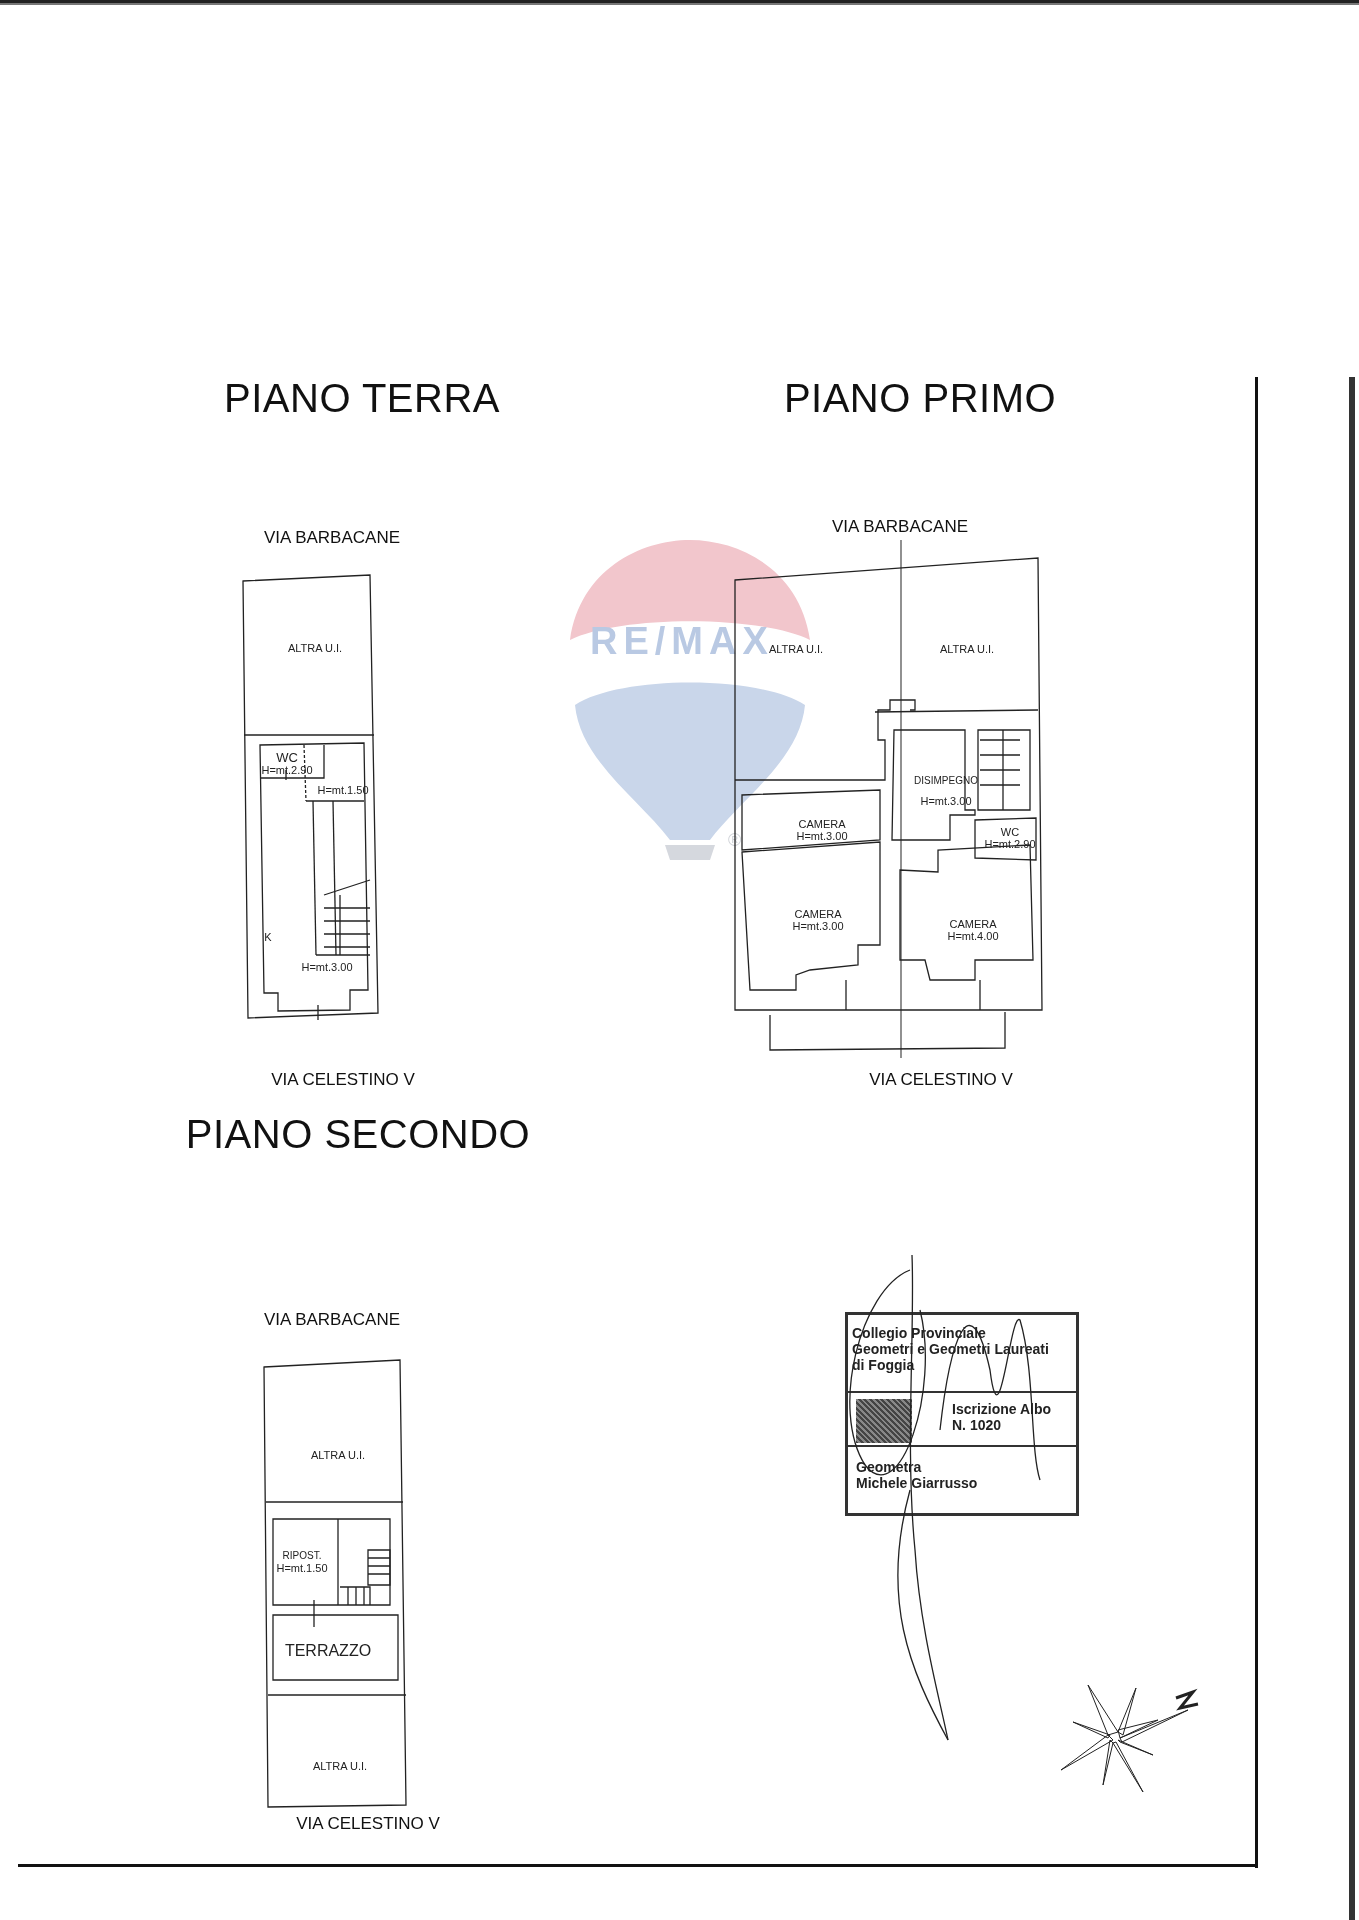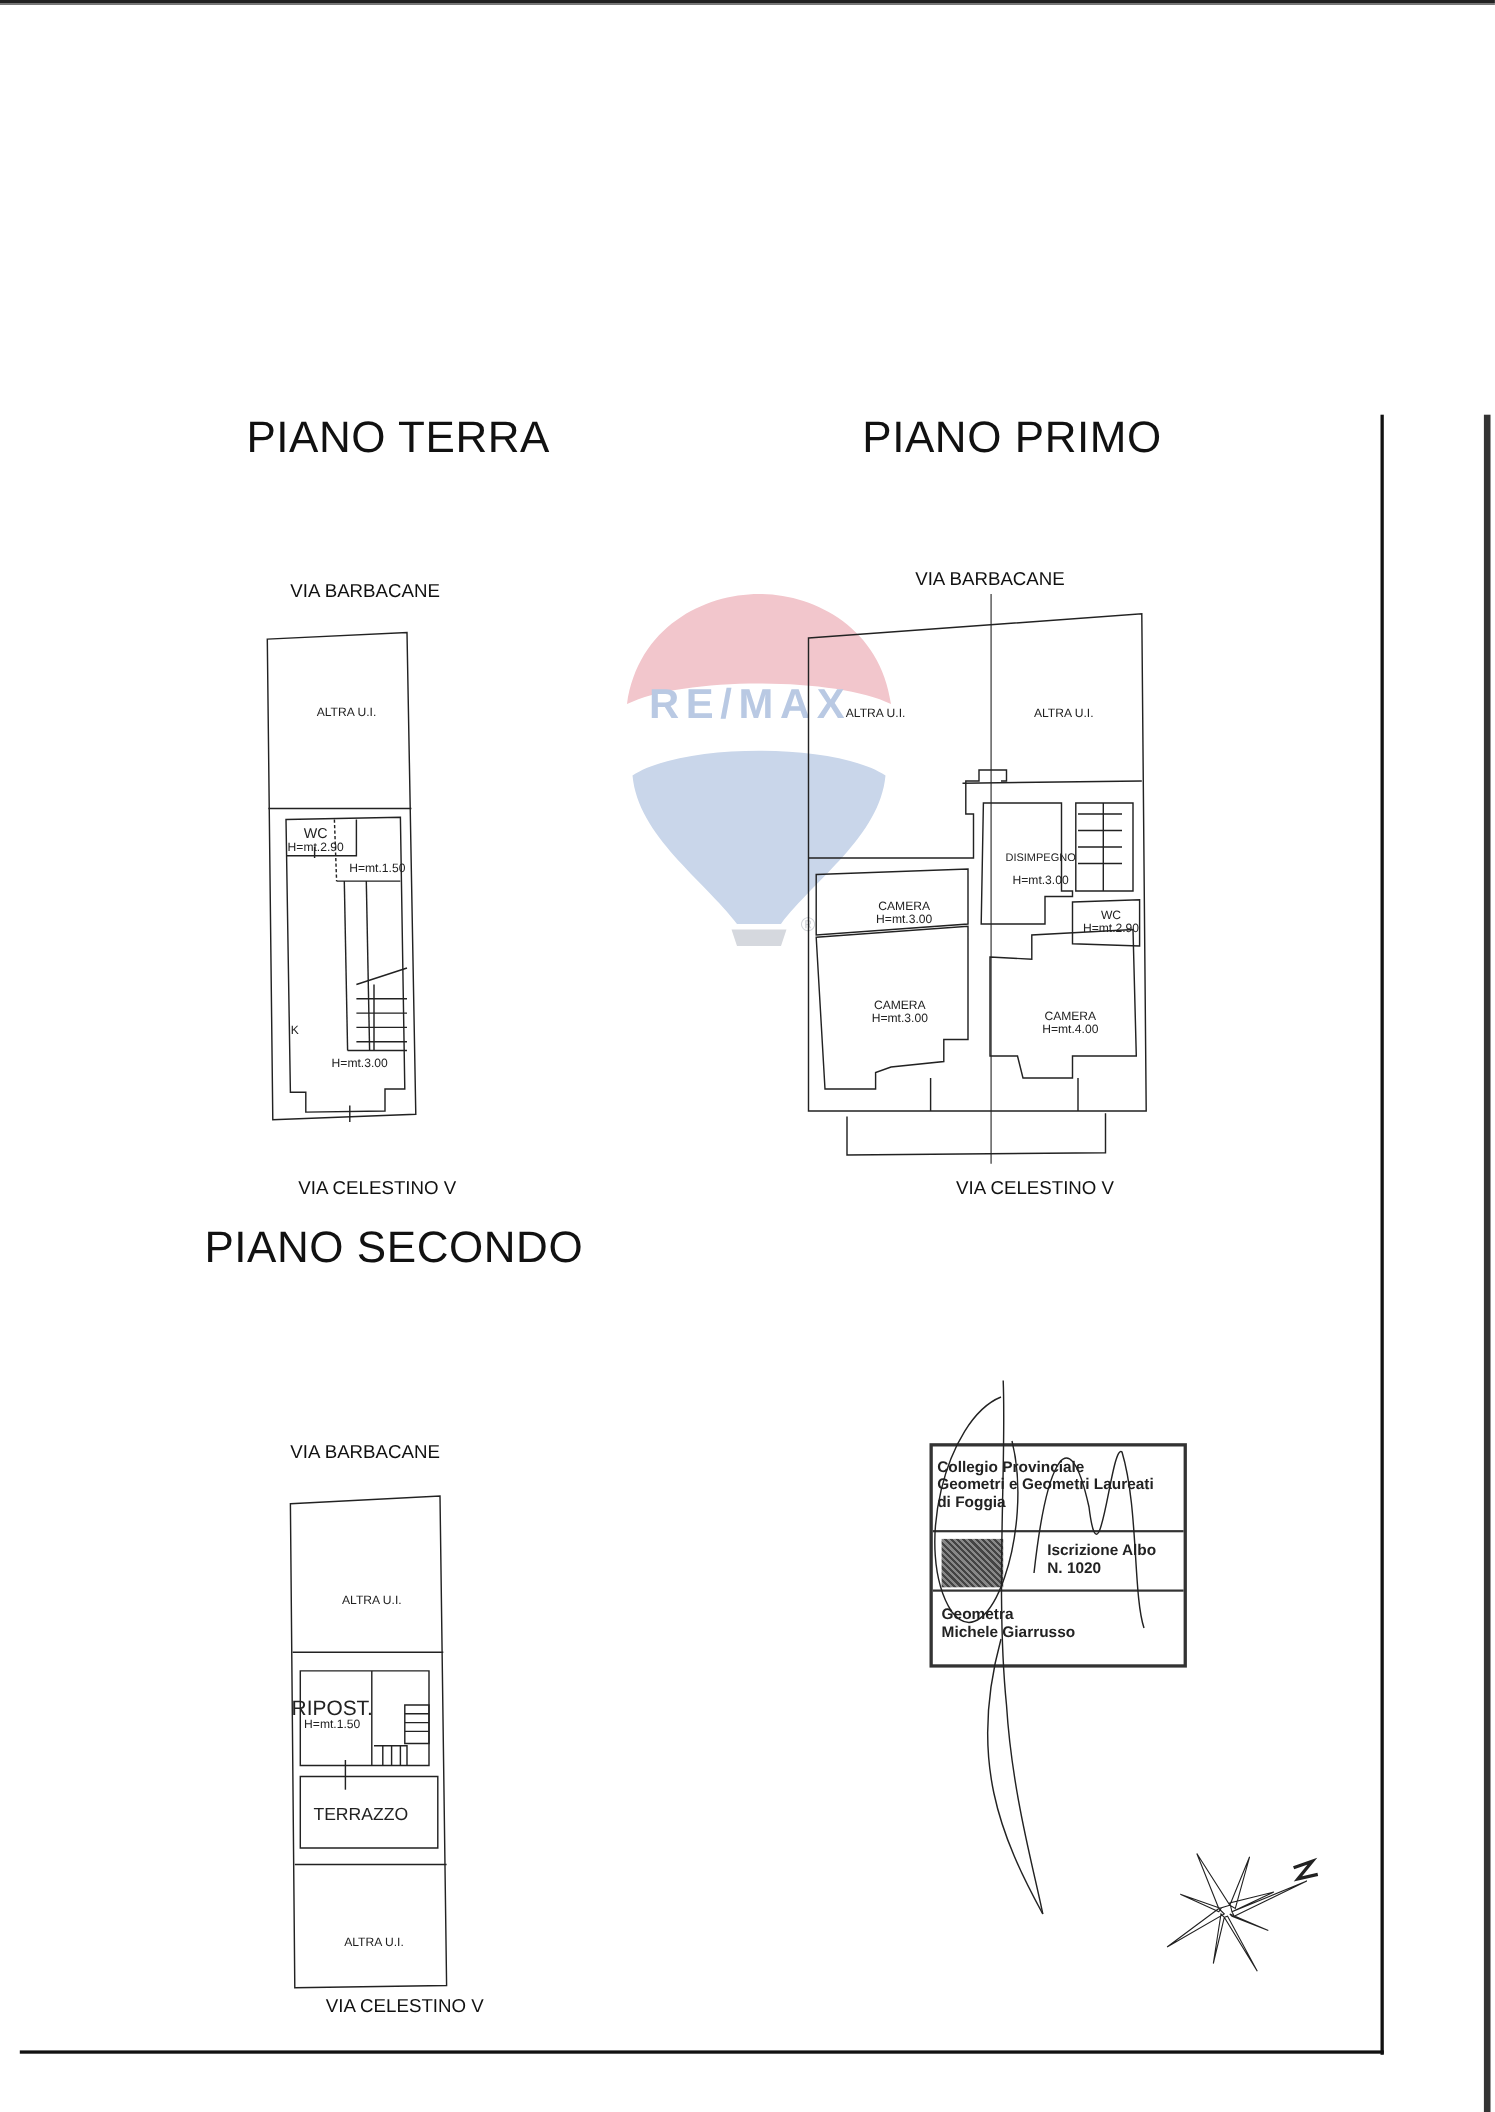--- a/index.html
+++ b/index.html
@@ -103,21 +103,21 @@
   <line x1="8" y1="147" x2="145" y2="147"></line>
   <path d="M15,164 L132,164 L132,250 L15,250 Z"></path>
   <line x1="80" y1="164" x2="80" y2="250"></line>
   <path d="M110,195 L132,195 L132,230 L110,230 Z M110,203 L132,203 M110,211 L132,211 M110,219 L132,219"></path>
   <path d="M82,232 L112,232 L112,250 M90,232 L90,250 M98,232 L98,250 M106,232 L106,250"></path>
   <path d="M15,260 L140,260 L140,325 L15,325 Z"></path>
   <line x1="56" y1="245" x2="56" y2="272"></line>
   <line x1="10" y1="340" x2="148" y2="340"></line>
 </svg>
 <div class="room" style="left:338px;top:1455px;"><span>ALTRA U.I.</span></div>
-<div class="room" style="left:302px;top:1561px;"><span style="font-size:19px">RIPOST.</span><span class="h">H=mt.1.50</span></div>
+<div class="room" style="left:302px;top:1561px;"><span style="font-size:10px">RIPOST.</span><span class="h">H=mt.1.50</span></div>
 <div class="room" style="left:328px;top:1651px;"><span style="font-size:16px">TERRAZZO</span></div>
 <div class="room" style="left:340px;top:1766px;"><span>ALTRA U.I.</span></div>
 <div class="street" style="left:368px;top:1814px;">VIA CELESTINO V</div>
 
 <div class="abs" style="left:845px;top:1312px;width:228px;height:198px;border:3px solid #333;">
   <div class="abs" style="left:0;top:76px;width:228px;height:2px;background:#333;"></div>
   <div class="abs" style="left:0;top:130px;width:228px;height:2px;background:#333;"></div>
   <div class="stamp-text" style="left:4px;top:10px;">
     <div>Collegio Provinciale</div>
     <div>Geometri e Geometri Laureati</div>

